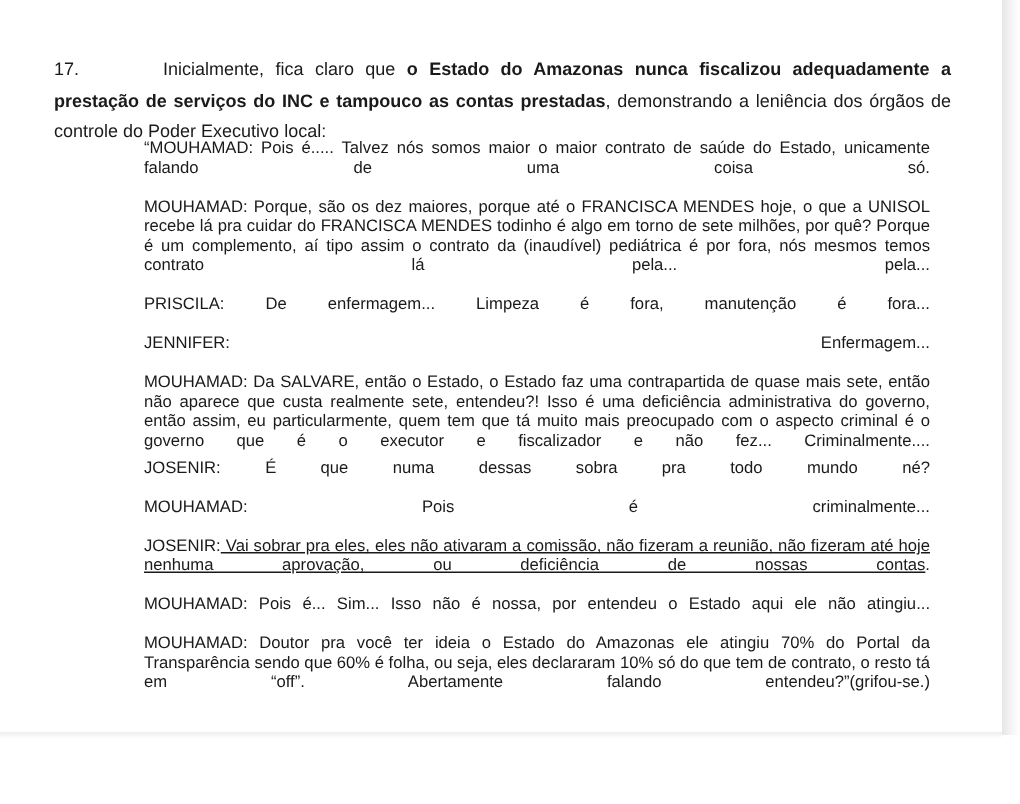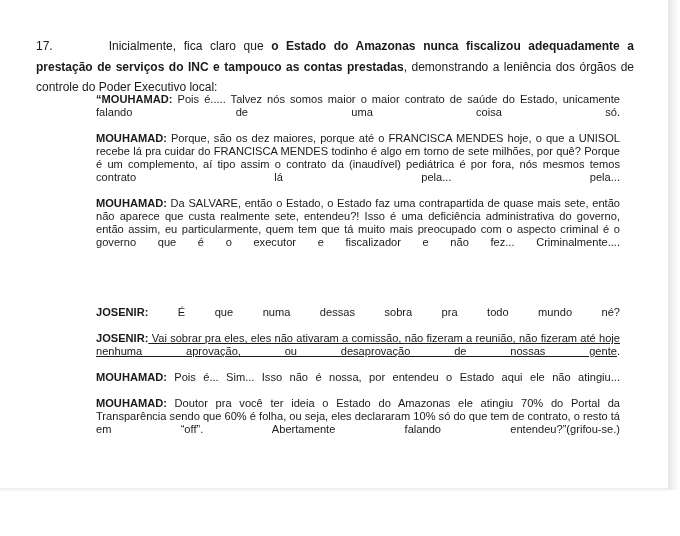--- a/index.html
+++ b/index.html
@@ -90,44 +90,47 @@
     text-align: justify;
     text-justify: inter-word;
   }
   
   .speech-line::after {
     content: "";
     display: inline-block;
     width: 100%;
   }
   .speaker {
-    font-weight: bold;
+    font-weight: normal;
   }
   .u {
     text-decoration: underline;
     text-underline-offset: 1px;
   }
 </style>
 </head>
 <body>
 
 <div id="page-sheet">
 
   <p id="intro-paragraph">
     <span class="para-number">17.</span><span class="para-indent"></span><span>Inicialmente, fica claro que </span><span class="b">o Estado do Amazonas nunca fiscalizou adequadamente a prestação de serviços do INC e tampouco as contas prestadas</span><span>, demonstrando a leniência dos órgãos de controle do Poder Executivo local:</span>
   </p>
 
   <div id="quote-block-1" class="quote-block">
       <p class="speech-line"><span class="speaker">“MOUHAMAD:</span><span> Pois é..... Talvez nós somos maior o maior contrato de saúde do Estado, unicamente falando de uma coisa só.</span></p>
       <p class="speech-line"><span class="speaker">MOUHAMAD:</span><span> Porque, são os dez maiores, porque até o FRANCISCA MENDES hoje, o que a UNISOL recebe lá pra cuidar do FRANCISCA MENDES todinho é algo em torno de sete milhões, por quê? Porque é um complemento, aí tipo assim o contrato da (inaudível) pediátrica é por fora, nós mesmos temos contrato lá pela... pela...</span></p>
+      <p class="speech-line"><span class="speaker">PRISCILA:</span><span> De enfermagem... Limpeza é fora, manutenção é fora...</span></p>
+      <p class="speech-line"><span class="speaker">JENNIFER:</span><span> Enfermagem...</span></p>
       <p class="speech-line"><span class="speaker">MOUHAMAD:</span><span> Da SALVARE, então o Estado, o Estado faz uma contrapartida de quase mais sete, então não aparece que custa realmente sete, entendeu?! Isso é uma deficiência administrativa do governo, então assim, eu particularmente, quem tem que tá muito mais preocupado com o aspecto criminal é o governo que é o executor e fiscalizador e não fez... Criminalmente....</span></p>
     </div>
 
   <div id="quote-block-2" class="quote-block">
       <p class="speech-line"><span class="speaker">JOSENIR:</span><span> É que numa dessas sobra pra todo mundo né?</span></p>
-      <p class="speech-line"><span class="speaker">JOSENIR:</span><span class="u"> Vai sobrar pra eles, eles não ativaram a comissão, não fizeram a reunião, não fizeram até hoje nenhuma aprovação, ou desaprovação de nossas gente</span><span>.</span></p>
+      <p class="speech-line"><span class="speaker">MOUHAMAD:</span><span> Pois é criminalmente...</span></p>
+      <p class="speech-line"><span class="speaker">JOSENIR:</span><span class="u"> Vai sobrar pra eles, eles não ativaram a comissão, não fizeram a reunião, não fizeram até hoje nenhuma aprovação, ou deficiência de nossas contas</span><span>.</span></p>
       <p class="speech-line"><span class="speaker">MOUHAMAD:</span><span> Pois é... Sim... Isso não é nossa, por entendeu o Estado aqui ele não atingiu...</span></p>
       <p class="speech-line"><span class="speaker">MOUHAMAD:</span><span> Doutor pra você ter ideia o Estado do Amazonas ele atingiu 70% do Portal da Transparência sendo que 60% é folha, ou seja, eles declararam 10% só do que tem de contrato, o resto tá em “off”. Abertamente falando entendeu?”(grifou-se.)</span></p>
     </div>
 
 </div>
 <div id="page-edge-shadow"></div>
 <div id="page-bottom-shadow"></div>
 
 </body></html>

